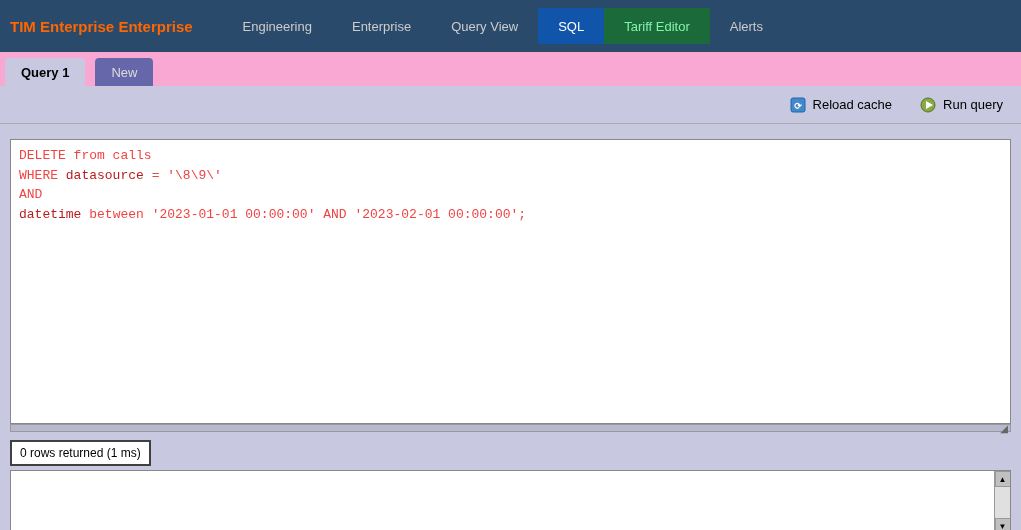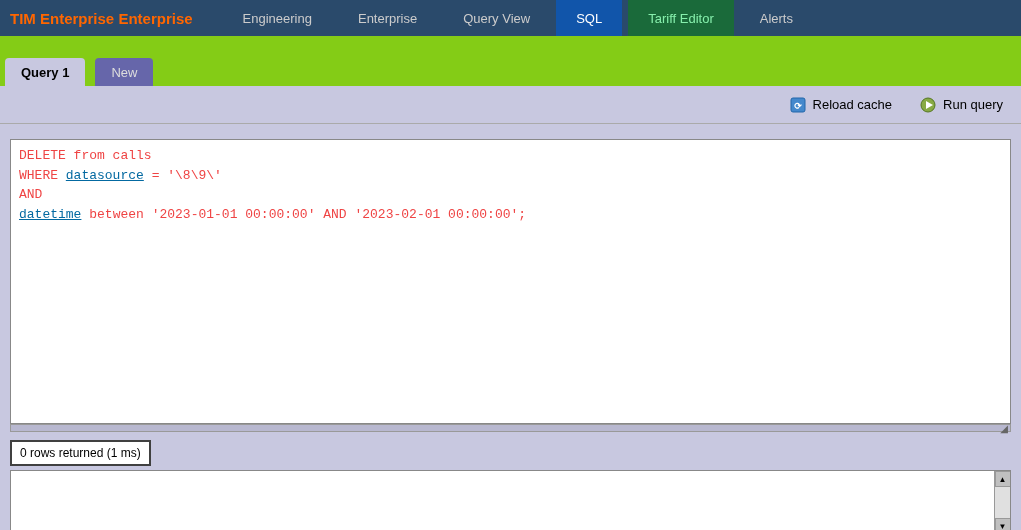--- a/index.html
+++ b/index.html
@@ -1,39 +1,39 @@
 <!DOCTYPE html>
 <html><head>
   <meta charset="utf-8">
   <style>
     * { margin: 0; padding: 0; box-sizing: border-box; }
     body { font-family: Arial, sans-serif; font-size: 13px; background: #c8c8e0; width: 1021px; height: 530px; overflow: hidden; }
 
     
     .navbar {
       background: #2a4a6b;
-      height: 36px;
+      height: 52px;
       display: flex;
       align-items: center;
       padding: 0 10px;
     }
     .navbar-brand {
       color: white;
       font-size: 15px;
       font-weight: bold;
       margin-right: 30px;
     }
     .navbar-brand span {
       color: #ff6600;
     }
     .nav-items {
       display: flex;
       align-items: center;
       flex: 1;
-      gap: 6px;
+      gap: 0;
     }
     .nav-item {
       color: #ccc;
       padding: 0 20px;
       height: 36px;
       display: flex;
       align-items: center;
       cursor: pointer;
       font-size: 13px;
       text-decoration: none;
@@ -42,22 +42,22 @@
       background: #1a6a3a;
       color: #86efac;
     }
     .nav-item.active-blue {
       background: #1155aa;
       color: white;
     }
 
     
     .tabbar {
-      background: #84cc16;
-      height: 50px;
+      background: #f9a8d4;
+      height: 34px;
       display: flex;
       align-items: flex-end;
       padding: 0 5px;
     }
     .tab {
       padding: 5px 16px;
       cursor: pointer;
       font-size: 13px;
       height: 28px;
       display: flex;
@@ -133,21 +133,21 @@
       color: #000;
       overflow: auto;
     }
     .sql-content {
       line-height: 1.5;
       white-space: pre;
       font-family: 'Courier New', monospace;
       font-size: 13px;
     }
     .sql-keyword { color: #ef4444; }
-    .sql-link { color: #0369a1; text-decoration: underline; }
+    .sql-link { color: #b91c1c; }
 
     
     .status-bar {
       border: 2px solid #404040;
       background: white;
       padding: 4px 8px;
       font-size: 12px;
       display: inline-block;
       align-self: flex-start;
       color: #000;

